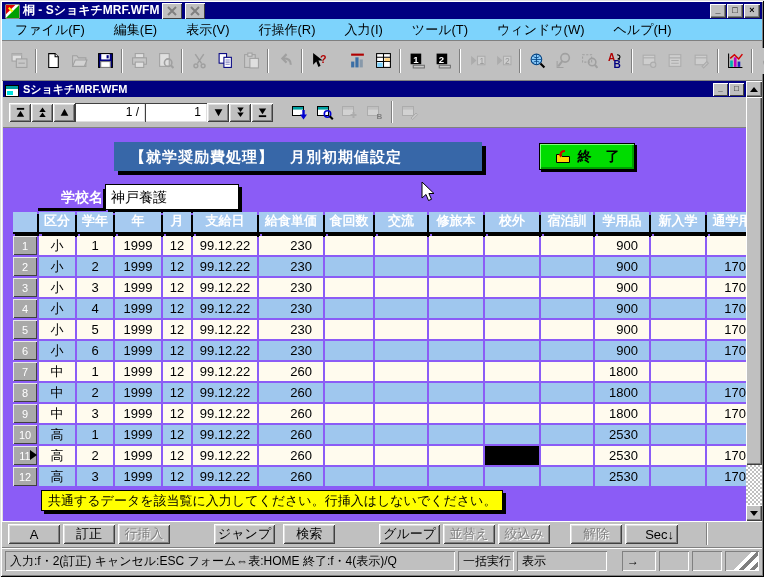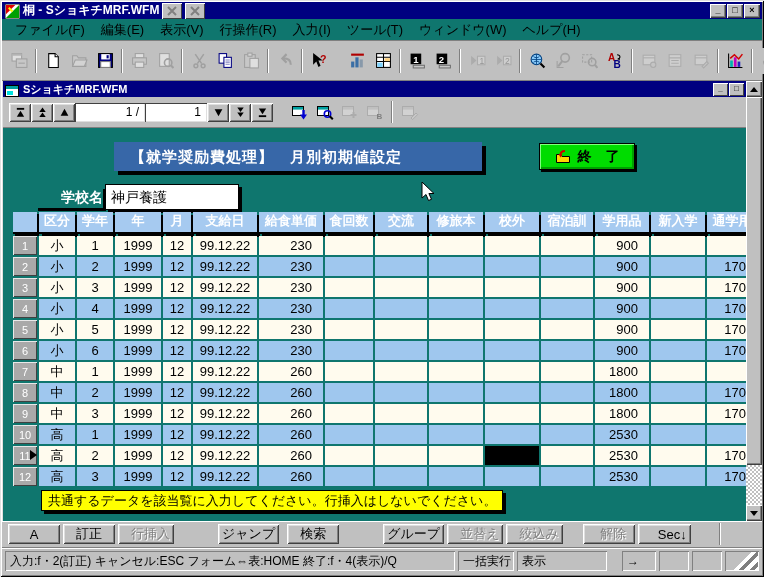--- a/index.html
+++ b/index.html
@@ -15,22 +15,22 @@
   .titlebar .ticon{width:15px;height:14px;margin:0 3px 0 1px;}
   .titlebar .ttext{color:#fff;font-size:12px;font-weight:bold;white-space:nowrap;}
   .straybtn{width:20px;height:16px;margin-left:3px;background:#c0c0c0;
             box-shadow:inset 1px 1px 0 #fff,inset -1px -1px 0 #404040;
             display:flex;align-items:center;justify-content:center;}
   .tbtns{margin-left:auto;display:flex;gap:1px;}
   .wbtn{width:16px;height:14px;background:#c0c0c0;font-size:9px;line-height:12px;
         text-align:center;color:#000;font-weight:bold;
         box-shadow:inset 1px 1px 0 #fff,inset -1px -1px 0 #404040,inset -2px -2px 0 #808080;}
   
-  .menubar{position:absolute;left:2px;top:19px;right:2px;height:21px;background:#0f766e;
-           display:flex;align-items:center;padding-left:6px;gap:2px;
+  .menubar{position:absolute;left:2px;top:19px;right:2px;height:21px;background:#7dd3fc;
+           display:flex;align-items:center;padding-left:6px;gap:15px;
            border-bottom:1px solid #808080;box-shadow:0 1px 0 #fff;}
   .mitem{font-size:13px;color:#000;padding:2px 7px;white-space:nowrap;}
   
   .toolbar{position:absolute;left:2px;top:41px;right:2px;height:39px;background:#c0c0c0;
            display:flex;align-items:center;padding-left:4px;
            border-bottom:1px solid #808080;}
   .tb-btn{width:26px;height:26px;flex:0 0 auto;display:flex;align-items:center;justify-content:center;background:#c0c0c0;}
   .tb-btn svg{width:17px;height:17px;}
   .tb-btn.disabled svg{filter:grayscale(1) opacity(.55) contrast(.7) brightness(1.15);}
   .tb-sep{width:2px;height:24px;margin:0 3px;flex:0 0 auto;
@@ -53,21 +53,21 @@
           background:#c0c0c0;box-shadow:inset 1px 1px 0 #fff,inset -1px -1px 0 #404040,
           inset 2px 2px 0 #dfdfdf,inset -2px -2px 0 #808080;}
   .nv-btn svg{width:11px;height:11px;}
   .nv-box{height:19px;background:#fff;box-shadow:inset 1px 1px 0 #404040,inset -1px -1px 0 #dfdfdf;
           font-size:12px;text-align:right;padding:2px 6px 0 0;box-sizing:border-box;color:#000;}
   .nv-ico{width:25px;height:22px;flex:0 0 auto;display:flex;align-items:center;justify-content:center;background:#c0c0c0;}
   .nv-ico svg{width:18px;height:16px;}
   .nv-ico.disabled svg{filter:grayscale(1) opacity(.55) contrast(.7) brightness(1.15);}
   .nv-sep{width:2px;height:22px;margin:0 4px;box-shadow:inset 1px 0 0 #808080,inset -1px 0 0 #fff;}
   
-  .form{flex:1;background:#0f766e;position:relative;overflow:hidden;}
+  .form{flex:1;background:#8b5cf6;position:relative;overflow:hidden;}
   .banner{position:absolute;left:111px;top:14px;width:368px;height:29px;background:#3767a8;
           color:#fff;font-size:15px;font-weight:bold;line-height:29px;padding-left:16px;
           letter-spacing:1px;box-sizing:border-box;box-shadow:4px 4px 0 #000;white-space:nowrap;}
   .exitbtn{position:absolute;left:536px;top:15px;width:96px;height:27px;background:#00dc00;
            border:1px solid #000;box-sizing:border-box;display:flex;align-items:center;justify-content:center;
            gap:7px;font-size:14px;font-weight:bold;color:#000;
            box-shadow:2px 2px 0 #000, inset 1px 1px 0 #80ff80, inset -2px -2px 0 #00a000;text-align:center;}
   .exitbtn svg{width:16px;height:15px;}
   .schlabel{position:absolute;left:32px;top:58px;width:68px;height:22px;color:#fff;font-size:14px;
             font-weight:bold;line-height:22px;text-align:right;box-shadow:3px 3px 0 #000;}
@@ -105,21 +105,21 @@
             background-size:4px 4px;background-position:0 0,2px 2px;}
   .arr{width:0;height:0;}
   .arr.up{border-left:4px solid transparent;border-right:4px solid transparent;border-bottom:5px solid #000;}
   .arr.dn{border-left:4px solid transparent;border-right:4px solid transparent;border-top:5px solid #000;}
   
   .cmdbar{position:absolute;left:2px;top:521px;right:2px;height:26px;background:#c0c0c0;
           display:flex;align-items:center;box-shadow:inset 0 1px 0 #fff;}
   .cmd{height:20px;min-width:52px;box-sizing:border-box;background:#c0c0c0;font-size:13px;color:#000;
        display:flex;align-items:center;justify-content:center;padding:0 4px;flex:0 0 auto;
        box-shadow:inset 1px 1px 0 #fff,inset -1px -1px 0 #404040,inset 2px 2px 0 #dfdfdf,inset -2px -2px 0 #808080;}
-  .cmd.disabled{color:#808080;text-shadow:1px 1px 0 #fff;padding-left:13px;}
+  .cmd.disabled{color:#808080;text-shadow:1px 1px 0 #fff;}
   .cmd-sep{width:2px;height:22px;margin-left:28px;box-shadow:inset 1px 0 0 #808080,inset -1px 0 0 #fff;}
   
   .statusbar{position:absolute;left:2px;top:547px;right:2px;height:28px;background:#c0c0c0;
              display:flex;align-items:center;gap:3px;padding:0 3px;box-shadow:inset 0 1px 0 #808080, inset 0 2px 0 #fff;}
   .sp{height:20px;box-shadow:inset 1px 1px 0 #808080,inset -1px -1px 0 #fff;font-size:12px;color:#000;
       line-height:20px;padding:0 5px;box-sizing:border-box;white-space:nowrap;overflow:hidden;}
   .grip{background-image:linear-gradient(135deg,transparent 50%,#fff 50%,#fff 60%,#808080 60%,#808080 70%,#fff 70%,#fff 80%,#808080 80%,#808080 90%,#fff 90%);}
   .cursor{position:absolute;left:418px;top:54px;width:13px;height:20px;pointer-events:none;z-index:50;}
 </style>
 </head>

